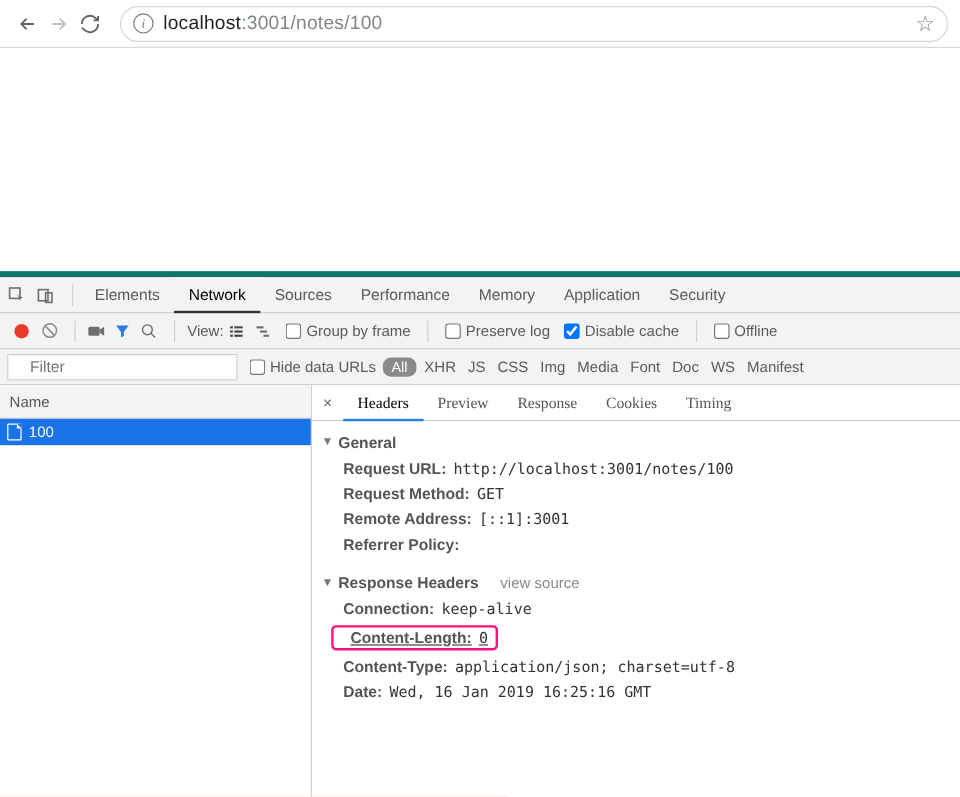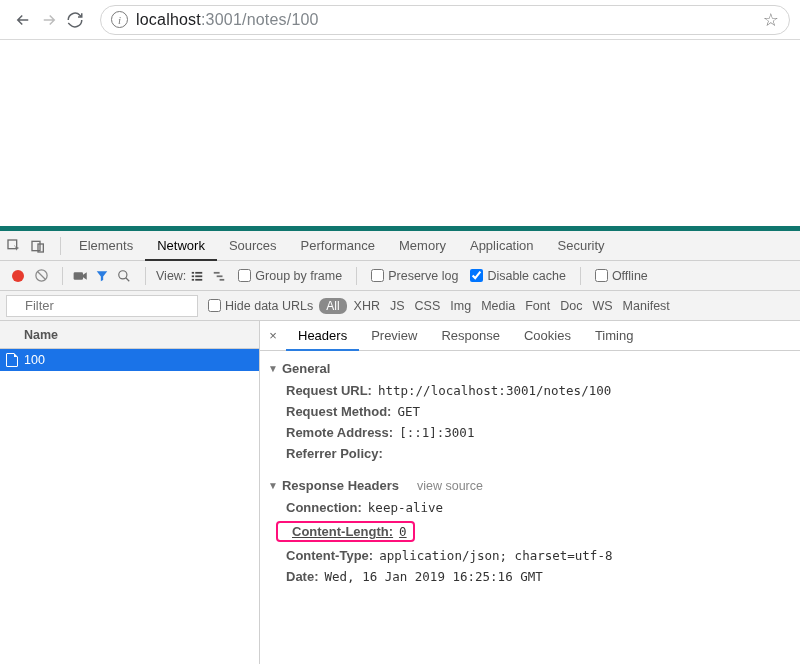--- a/index.html
+++ b/index.html
@@ -49,54 +49,54 @@
   
   .dt-toolbar {
     display:flex; align-items:center; height:30px;
     border-bottom:1px solid #cfcfcf; background:#f3f3f3;
     padding-left:6px; color:#5a5a5a; gap:4px; font-size:12.5px;
   }
   .record-dot { width:12px;height:12px;border-radius:50%;background:#e73b2e;margin:0 6px;}
   .toolbar-icon { width:18px; text-align:center; cursor:pointer;}
   .funnel { color:#2a7de1;}
   .sep2 { width:1px;height:18px;background:#cfcfcf;margin:0 6px;}
-  .cb { display:inline-flex; align-items:center; gap:4px; margin:0 4px;}
+  .cb { display:inline-flex; gap:4px; margin:0 4px;}
   .cb input { margin:0; }
   
   .dt-filter {
     display:flex; align-items:center; height:30px;
     border-bottom:1px solid #cfcfcf; background:#f3f3f3;
     font-size:12.5px; color:#5a5a5a;
   }
   .filter-input {
     width:192px; height:22px; margin:0 6px; border:1px solid #d0d0d0;
     background:#fff; padding:2px 18px; font-size:13px; color:#888;
   }
   .pill {
     background:#8a8a8a; color:#fff; border-radius:7px; padding:1px 7px;
     font-size:12px; margin:0 2px;
   }
   .ft { margin:0 5px; cursor:pointer;}
   
   .dt-main { display:flex; height:376px; }
   .left-col { width:260px; border-right:1px solid #cfcfcf; background:#fff; display:flex; flex-direction:column;}
-  .left-head { height:28px; line-height:28px; padding-left:24px; font-size:12.5px; border-bottom:1px solid #cfcfcf; color:#555; background:#f3f3f3;font-weight:bold;}
+  .left-head { height:28px; line-height:28px; padding-left:8px; font-size:12.5px; border-bottom:1px solid #cfcfcf; color:#555; background:#f3f3f3;}
   .req-row {
     height:22px; display:flex; align-items:center; padding-left:6px;
     background:#1a73e8; color:#fff; font-size:12.5px; gap:6px;
   }
   .doc-icon { width:12px;height:14px;border:1px solid #fff;border-radius:1px;position:relative;}
   .doc-icon::after{content:"";position:absolute;right:-1px;top:-1px;border-top:4px solid #1a73e8;border-left:4px solid #fff;}
   .right-col { flex:1; background:#fff; overflow:hidden;}
   .detail-tabs {
     display:flex; align-items:center; height:30px;
     border-bottom:1px solid #cfcfcf; color:#555; font-size:13px;
   }
   .close-x { width:26px; text-align:center; cursor:pointer; color:#666;}
-  .dtab { padding:0 12px; height:30px; line-height:30px; cursor:pointer;}
+  .dtab { padding:0 12px; height:30px; line-height:30px; cursor:pointer;font-family:Liberation Serif, serif;}
   .dtab.active { color:#000; border-bottom:2px solid #2a7de1;}
   .detail-body { padding:6px 0 0 8px; font-size:13px; color:#444; }
   .section-head {
     display:flex; align-items:center; gap:4px; font-weight:600; color:#555;
     padding:4px 0; cursor:pointer;
   }
   .tri { font-size:10px; color:#777;}
   .row { display:flex; padding:3px 0 3px 18px; gap:6px; align-items:baseline;}
   .klabel { font-weight:600; color:#555; }
   .kval { font-family: Menlo, Consolas, monospace; font-size:12.5px; color:#333;}

